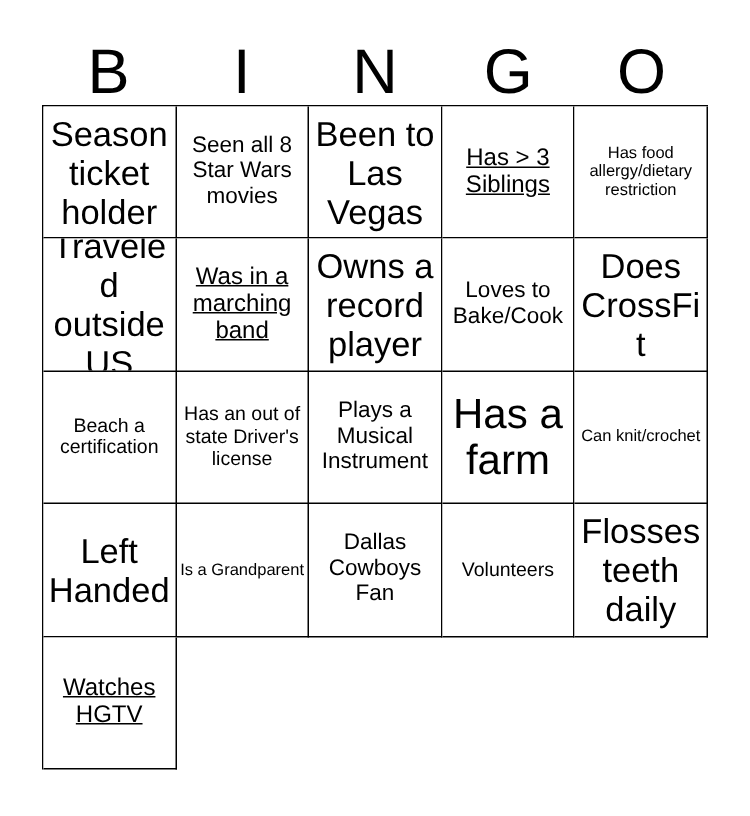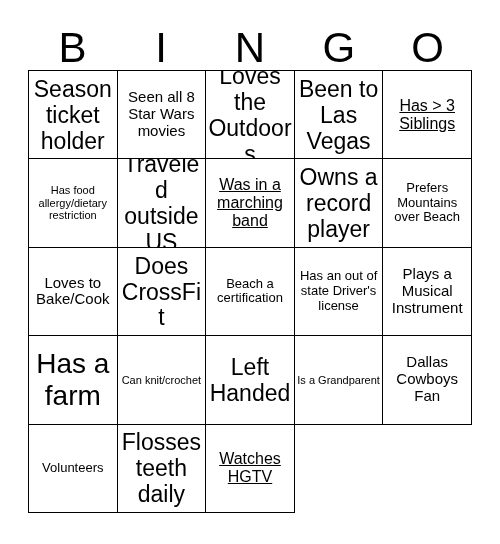--- a/index.html
+++ b/index.html
@@ -100,42 +100,36 @@
   </div>
 
   <div class="grid" id="bingo-grid">
       <div class="cell">
         <span class="cell-text fs-lg">Season ticket holder</span>
       </div>
       <div class="cell">
         <span class="cell-text fs-sm">Seen all 8 Star Wars movies</span>
       </div>
       <div class="cell">
-        <span class="cell-text fs-lg">Loves the Outdoors</span>
-      </div>
-      <div class="cell">
         <span class="cell-text fs-lg">Been to Las Vegas</span>
       </div>
       <div class="cell">
         <span class="cell-text fs-md">Has &gt; 3 Siblings</span>
       </div>
       <div class="cell">
         <span class="cell-text fs-xxs">Has food allergy/dietary restriction</span>
       </div>
       <div class="cell">
         <span class="cell-text fs-lg">Traveled outside US</span>
       </div>
       <div class="cell">
         <span class="cell-text fs-md">Was in a marching band</span>
       </div>
       <div class="cell">
         <span class="cell-text fs-lg">Owns a record player</span>
-      </div>
-      <div class="cell">
-        <span class="cell-text fs-xs">Prefers Mountains over Beach</span>
       </div>
       <div class="cell">
         <span class="cell-text fs-sm">Loves to Bake/Cook</span>
       </div>
       <div class="cell">
         <span class="cell-text fs-lg">Does CrossFit</span>
       </div>
       <div class="cell">
         <span class="cell-text fs-xs">Beach a certification</span>
       </div>

